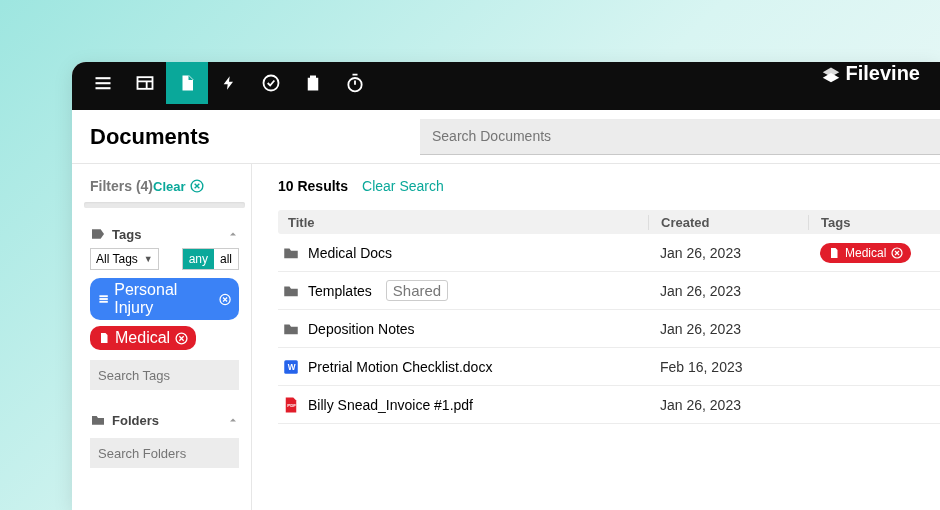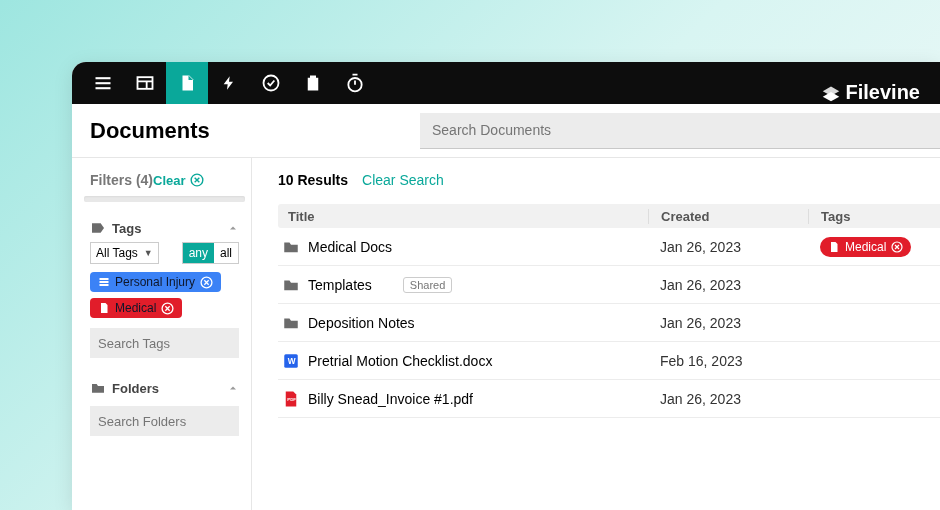--- a/index.html
+++ b/index.html
@@ -1,18 +1,18 @@
 <!DOCTYPE html>
 <html><head>
 <meta charset="utf-8">
 <style>
 * { margin: 0; padding: 0; box-sizing: border-box; font-family: -apple-system, BlinkMacSystemFont, "Segoe UI", Arial, sans-serif; }
 body { width: 940px; height: 510px; overflow: hidden; background: linear-gradient(135deg, #9ee6e0 0%, #d8f5f2 50%, #f5fafa 100%); }
 .app-window { position: absolute; top: 62px; left: 72px; right: 0; bottom: 0; background: #fff; border-top-left-radius: 14px; overflow: hidden; box-shadow: 0 4px 20px rgba(0,0,0,0.1); }
-.topbar { background: #0d0d0d; height: 42px; display: flex; align-items: flex-end; padding: 0 10px; }
+.topbar { background: #0d0d0d; height: 48px; display: flex; align-items: flex-start; padding: 0 10px; }
 .topbar-icons { display: flex; align-items: center; gap: 0; }
 .tb-btn { width: 42px; height: 42px; display: flex; align-items: center; justify-content: center; cursor: pointer; color: #fff; }
 .tb-btn.active { background: #0aa89a; }
 .brand { margin-left: auto; display: flex; align-items: center; color: #fff; font-weight: 700; font-size: 20px; padding-right: 10px; gap: 4px; }
 .subheader { display: flex; align-items: center; height: 54px; border-bottom: 1px solid #e6e6e6; }
 .page-title { font-size: 22px; font-weight: 800; padding-left: 18px; width: 348px; }
 .search-wrap { flex: 1; padding-right: 0; }
 .search-input { width: 100%; height: 36px; border: none; background: #ececec; padding: 0 12px; font-size: 14px; color: #666; border-bottom: 1px solid #c8c8c8; }
 .content { display: flex; height: calc(100% - 96px); }
 .sidebar { width: 180px; border-right: 1px solid #e6e6e6; padding: 14px 12px 0 18px; position: relative; }
@@ -23,41 +23,41 @@
 .shadow-strip { height: 6px; margin: 0 -6px 18px -6px; background: #e8e8e8; border-radius: 2px; box-shadow: 0 1px 2px rgba(0,0,0,0.06) inset; }
 .section-head { display: flex; align-items: center; gap: 6px; font-size: 13px; font-weight: 700; color: #444; margin-bottom: 6px; }
 .section-head svg { width: 16px; height: 16px; fill: #6b6b6b; }
 .section-head .chev { margin-left: auto; fill: #9a9a9a; width: 12px; height: 12px; }
 .tag-row { display: flex; align-items: center; gap: 6px; margin-bottom: 8px; }
 .tag-select { font-size: 12px; border: 1px solid #ccc; background: #fff; padding: 3px 5px; display: flex; align-items: center; gap: 6px; }
 .tag-select .caret { font-size: 9px; color: #555; }
 .anyall { margin-left: auto; display: flex; border: 1px solid #ccc; font-size: 12px; }
 .anyall span { padding: 3px 6px; cursor: pointer; }
 .anyall .on { background: #0aa89a; color: #fff; }
-.pill { display: inline-flex; align-items: center; gap: 5px; color: #0f172a; font-size: 12px; padding: 3px 8px; border-radius: 4px; margin-bottom: 6px; cursor: pointer; }
+.pill { display: inline-flex; align-items: center; gap: 5px; color: #ffffff; font-size: 16px; padding: 3px 8px; border-radius: 10px; margin-bottom: 6px; cursor: pointer; }
 .pill.blue { background: #3b82f6; }
 .pill.red { background: #e11d2a; }
 .pill svg { width: 12px; height: 12px; }
 .pill .x { width: 13px; height: 13px; }
 .side-search { width: 100%; margin-top: 4px; height: 30px; background: #ececec; border: none; padding: 0 8px; font-size: 13px; color: #888; }
 .section-gap { height: 22px; }
 .main { flex: 1; padding: 14px 0 0 26px; }
 .results-head { display: flex; align-items: center; gap: 14px; font-size: 14px; margin-bottom: 16px; }
 .results-head .rc { font-weight: 800; }
 .results-head .cs { color: #0aa89a; cursor: pointer; }
 .table-header { display: flex; background: #f1f1f1; height: 24px; align-items: center; font-size: 13px; font-weight: 700; color: #555; border-radius: 3px 0 0 3px; }
 .col-title { flex: 0 0 370px; padding-left: 10px; }
 .col-created { flex: 0 0 160px; border-left: 1px solid #ddd; padding-left: 12px; }
 .col-tags { flex: 1; border-left: 1px solid #ddd; padding-left: 12px; }
 .rows { }
 .row { display: flex; align-items: center; height: 38px; border-bottom: 1px solid #ececec; font-size: 14px; }
 .row .c-title { flex: 0 0 370px; display: flex; align-items: center; gap: 8px; padding-left: 4px; }
 .row .c-created { flex: 0 0 160px; padding-left: 12px; color: #333; }
 .row .c-tags { flex: 1; padding-left: 12px; }
-.row .badge { font-size: 11px; color: #777; border: 1px solid #ccc; padding: 1px 6px; border-radius: 3px; margin-left: 23px; }
+.row .badge { font-size: 15px; color: #777; border: 1px solid #ccc; padding: 1px 6px; border-radius: 3px; margin-left: 6px; }
 .fi { width: 18px; height: 18px; flex-shrink: 0; }
 .fi.folder { fill: #6b6b6b; }
 .tag-pill-sm { display: inline-flex; align-items: center; gap: 5px; background: #e11d2a; color: #fff; font-size: 12px; padding: 3px 8px; border-radius: 11px; }
 .tag-pill-sm svg { width: 12px; height: 12px; }
 </style>
 </head>
 <body>
 
 <div class="app-window">
   <div class="topbar">

